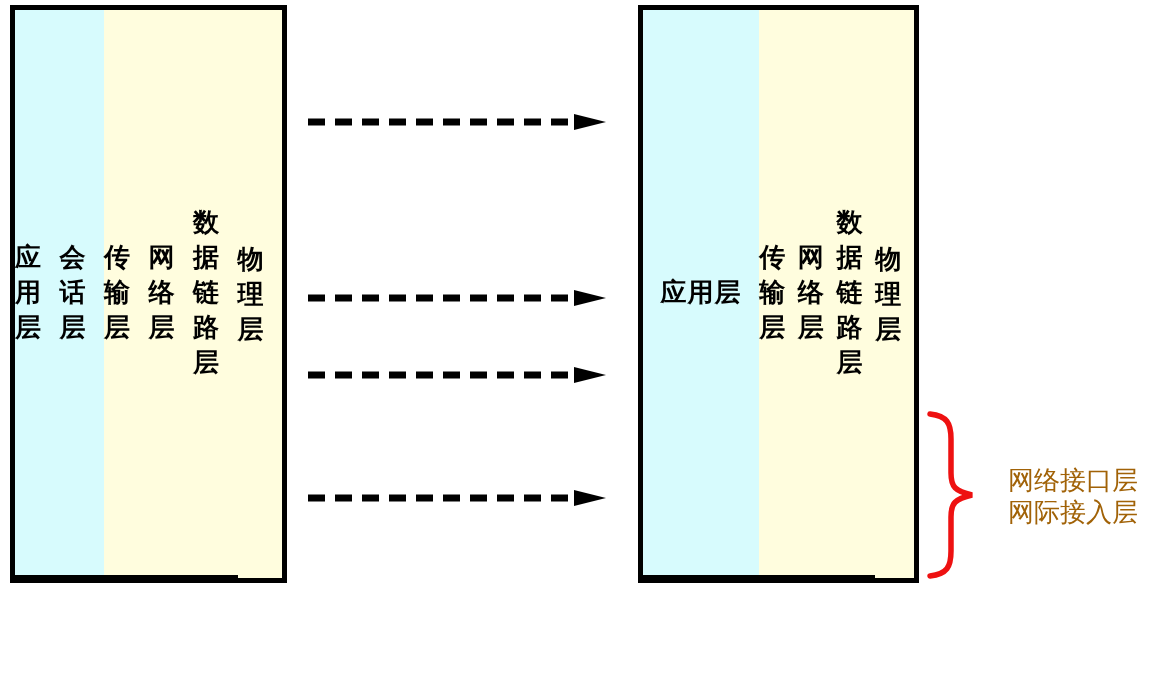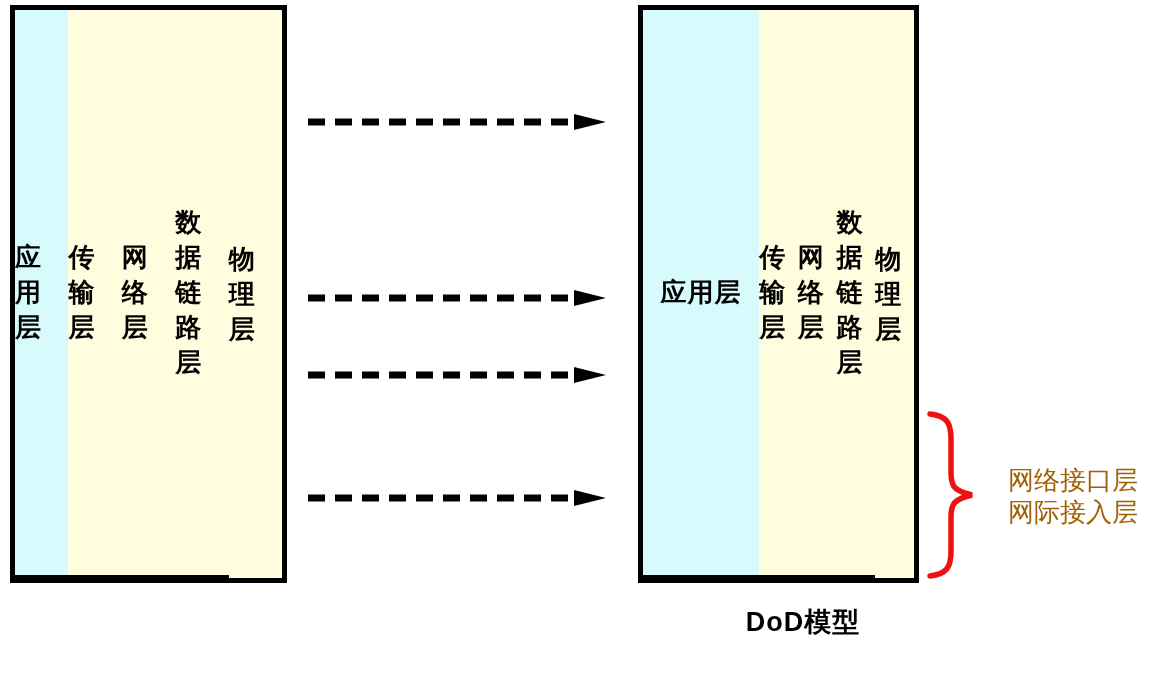--- a/index.html
+++ b/index.html
@@ -51,20 +51,21 @@
   .osi-title{left:10px;top:620px;width:277px;}
   .dod-title{left:653px;top:606px;width:300px;line-height:33px;}
 </style>
 </head>
 <body>
 
 <div class="canvas">
 
   <div class="column osi-col">
     <div class="cell cyan">应用层</div>
+    <div class="cell cyan">会话层</div>
     <div class="cell yellow">传输层</div>
     <div class="cell yellow">网络层</div>
     <div class="cell yellow">数据链路层</div>
     <div class="cell yellow">物理层</div>
   </div>
 
   <div class="column dod-col">
     <div class="cell cyan span3">应用层</div>
     <div class="cell yellow">传输层</div>
     <div class="cell yellow">网络层</div>
@@ -100,16 +101,15 @@
   <div class="brace">
     <svg width="52" height="170" viewBox="0 0 52 170" xmlns="http://www.w3.org/2000/svg">
       <path d="M4,4 C21,6 25,13 25,29 L25,63 C25,77 29,81 46,85 C29,89 25,93 25,107 L25,141 C25,157 21,164 4,166" fill="none" stroke="#EE1111" stroke-width="5.5" stroke-linecap="round"></path>
     </svg>
   </div>
 
   <div class="brace-label brace-label-1">网络接口层</div>
   <div class="brace-label brace-label-2">网际接入层</div>
 
   <div class="model-title dod-title">
-    <div>DoD模型</div>
   </div>
 
 </div>
 
 </body></html>

